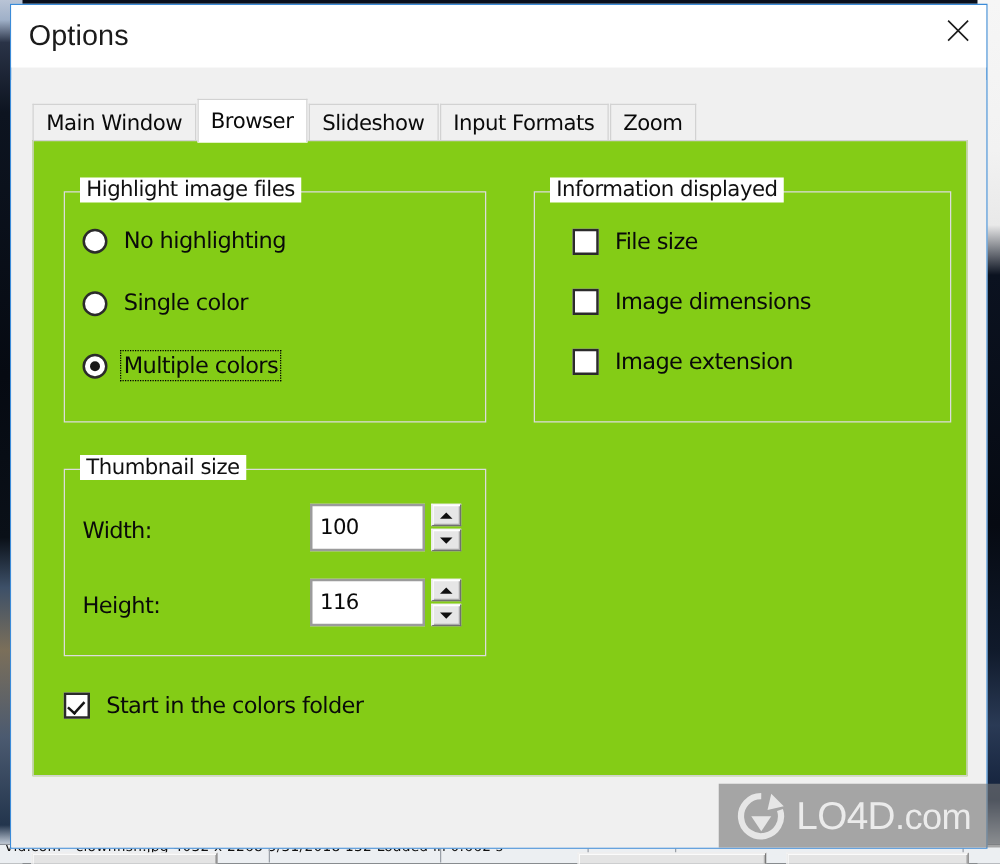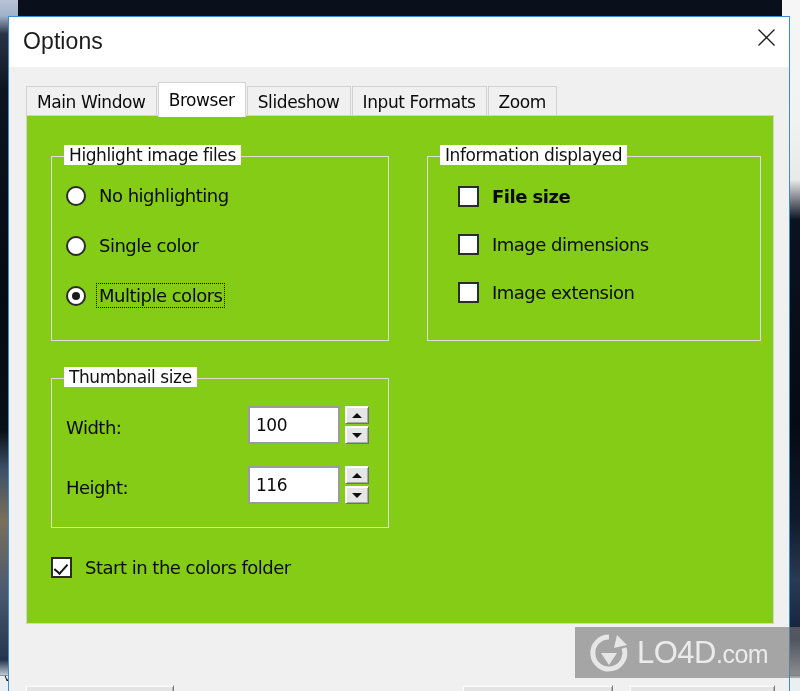--- a/index.html
+++ b/index.html
@@ -74,28 +74,29 @@
     top: 1px;
     width: 1px;
     height: 13px;
     background: #9aa0a8;
   }
 
   
   #dialog {
     position: absolute;
     left: 8px;
-    top: 16px;
+    top: 3px;
     width: 782px;
     height: 676px;
     background: #f0f0f0;
     border: 1px solid #3b8bd8;
     box-sizing: border-box;
     display: flex;
     flex-direction: column;
+    gap: 10px;
   }
   #titlebar {
     height: 50px;
     background: #ffffff;
     position: relative;
     flex: none;
   }
   #title-text {
     position: absolute;
     left: 14px;
@@ -350,21 +351,21 @@
     pointer-events: none;
   }
   #watermark .wm-logo { margin: 0 6px 0 12px; }
   #watermark .wm-text {
     font-family: "Liberation Sans", sans-serif;
     font-size: 31px;
     color: rgba(255,255,255,.78);
     letter-spacing: -.5px;
   }
   #watermark .wm-text .dot {
-    font-size: 25px;
+    font-size: 29px;
     vertical-align: baseline;
     margin-top: 42px;
   }
 </style>
 </head>
 <body>
 
 <div id="desktop">
   <div class="bg-strip left"></div>
   <div class="bg-strip right"></div>
@@ -427,21 +428,21 @@
 
         <div class="radio-row" style="left:14px; top:127px;">
           <span class="radio-mark checked"></span>
           <span class="radio-label focused">Multiple colors</span>
         </div>
       </div>
 
       <div class="groupbox" id="gb-info">
         <div class="group-title">Information displayed</div>
 
-        <div class="check-row" style="left:30px; top:28px;font-weight:bold;">
+        <div class="check-row" style="left:30px; top:28px;">
           <span class="check-mark"></span>
           <span class="check-label">File size</span>
         </div>
 
         <div class="check-row" style="left:30px; top:76px;">
           <span class="check-mark"></span>
           <span class="check-label">Image dimensions</span>
         </div>
 
         <div class="check-row" style="left:30px; top:124px;">

